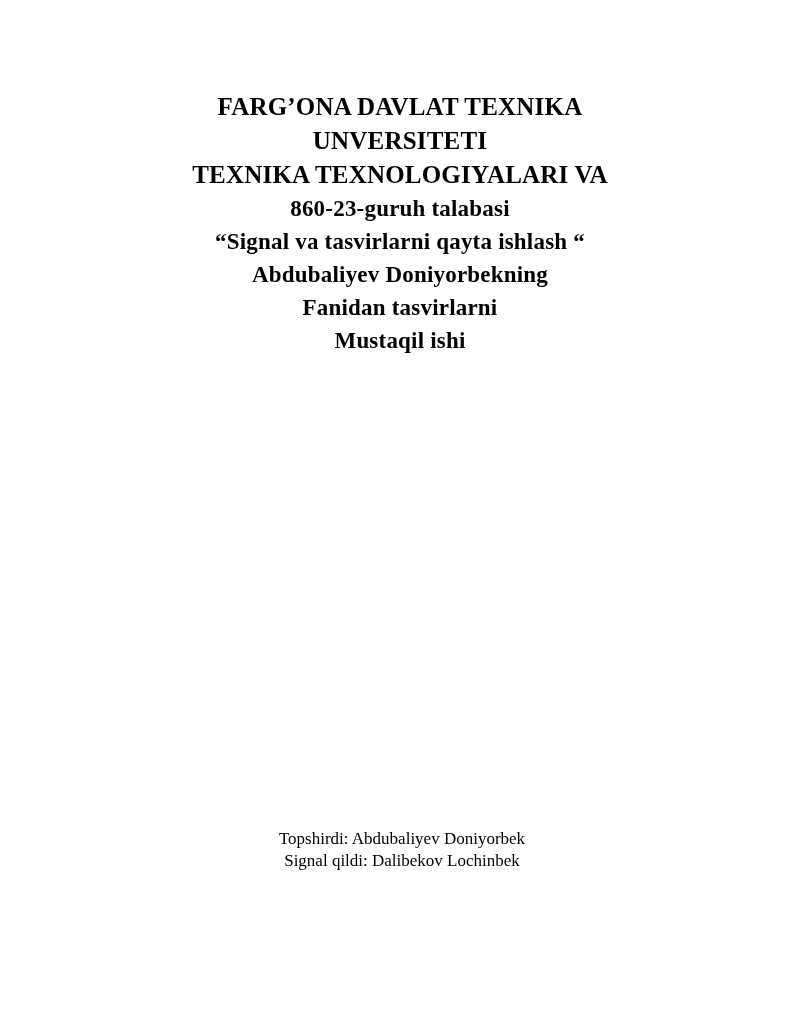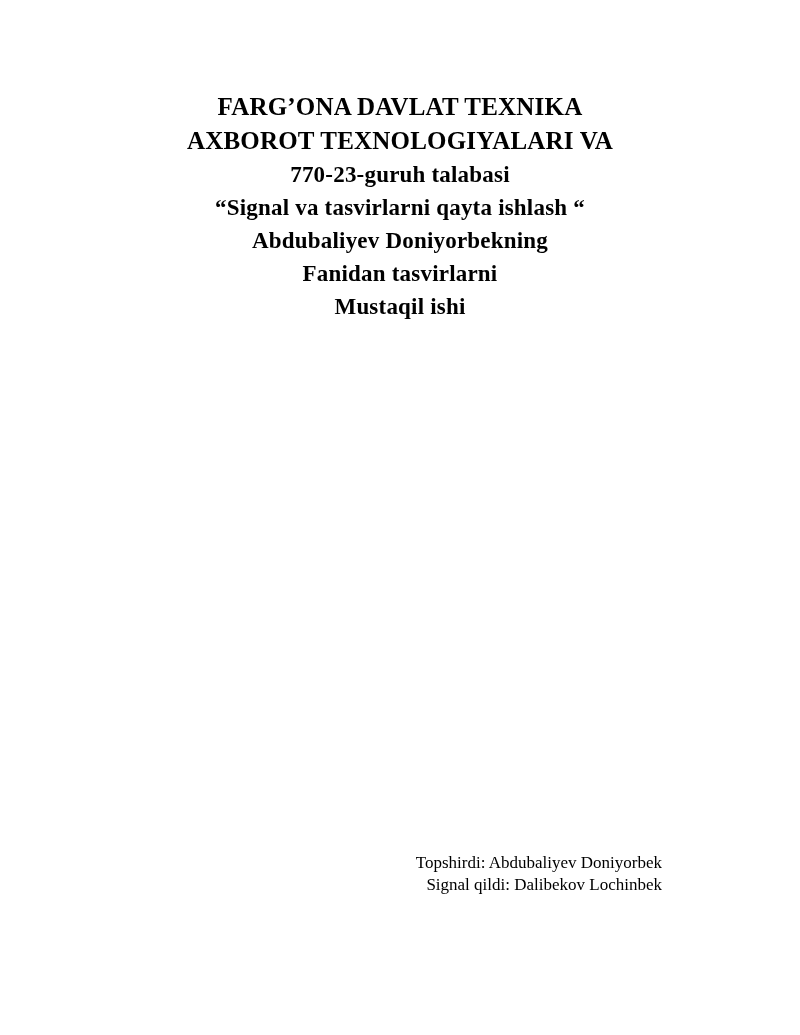--- a/index.html
+++ b/index.html
@@ -35,40 +35,41 @@
   .title-line.upper {
     font-size: 25px;
   }
   .title-line.sub {
     font-size: 23px;
     line-height: 33px;
   }
   .footer-block {
     position: absolute;
     left: 142px;
-    top: 852px;
+    top: 828px;
     width: 520px;
-    text-align: right;
+    text-align: center;
     font-family: Liberation Serif, serif;
   }
   .footer-line {
     font-size: 17px;
     line-height: 22px;
     font-weight: normal;
   }
 </style>
 </head>
 <body>
 
 <div class="page">
 
   <div class="title-block">
     <div class="title-line upper">FARG’ONA DAVLAT TEXNIKA</div>
-    <div class="title-line upper">AXBOROT TEXNOLOGIYALARI VA</div>
-    <div class="title-line sub">770-23-guruh talabasi</div>
+    <div class="title-line upper">UNVERSITETI</div>
+    <div class="title-line upper">TEXNIKA TEXNOLOGIYALARI VA</div>
+    <div class="title-line sub">860-23-guruh talabasi</div>
     <div class="title-line sub">“Signal va tasvirlarni qayta ishlash “</div>
     <div class="title-line sub">Abdubaliyev Doniyorbekning</div>
     <div class="title-line sub">Fanidan tasvirlarni</div>
     <div class="title-line sub">Mustaqil ishi</div>
   </div>
 
   <div class="footer-block">
     <div class="footer-line">Topshirdi: Abdubaliyev Doniyorbek</div>
     <div class="footer-line">Signal qildi: Dalibekov Lochinbek</div>
   </div>

